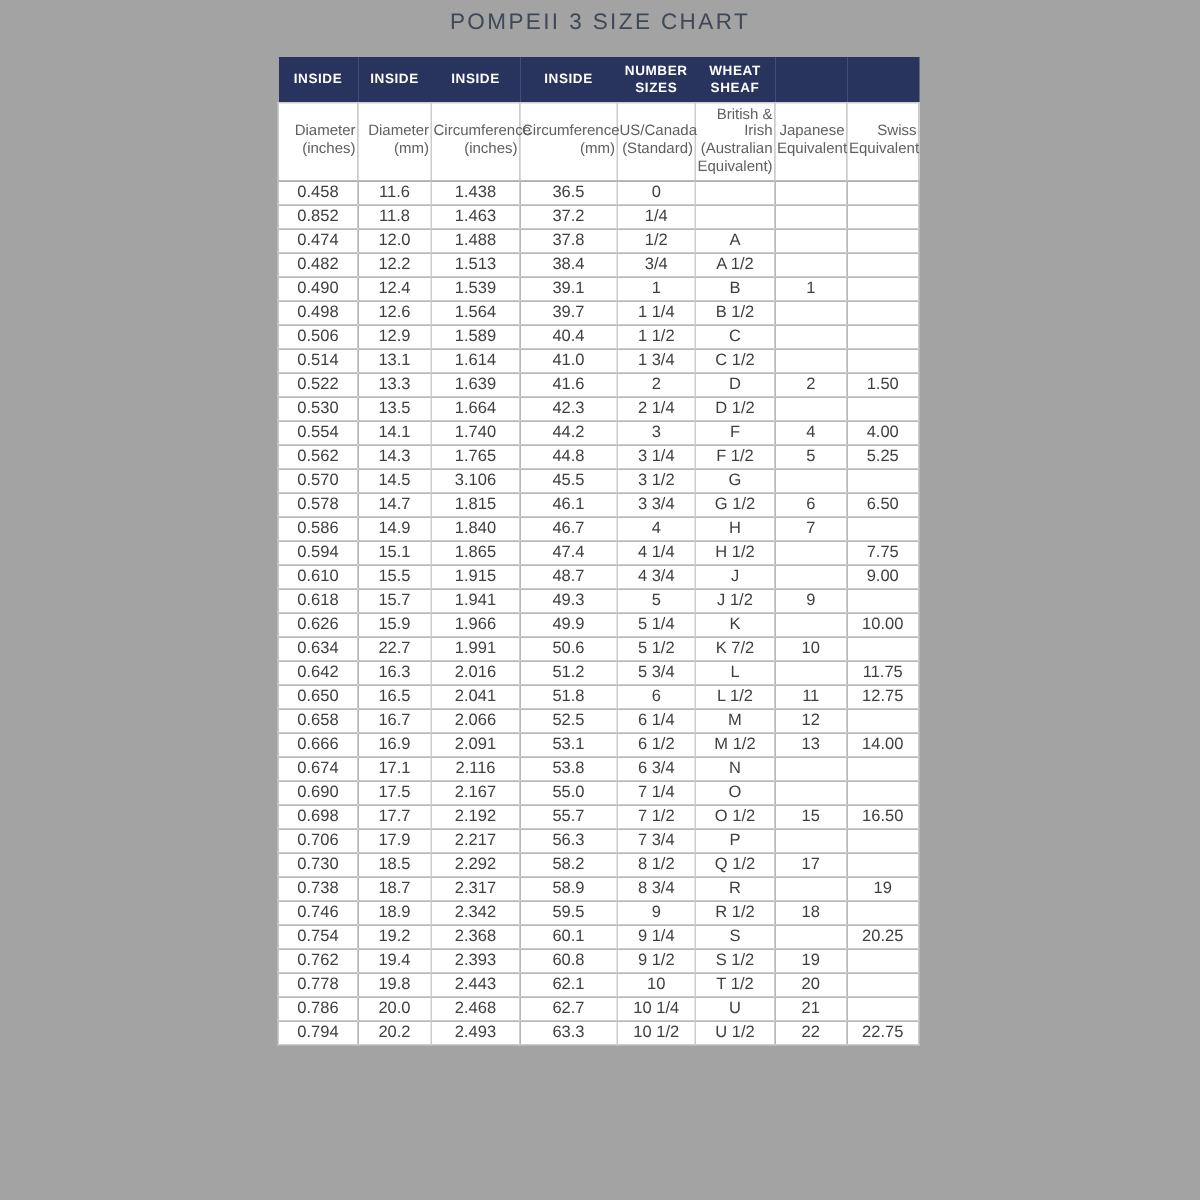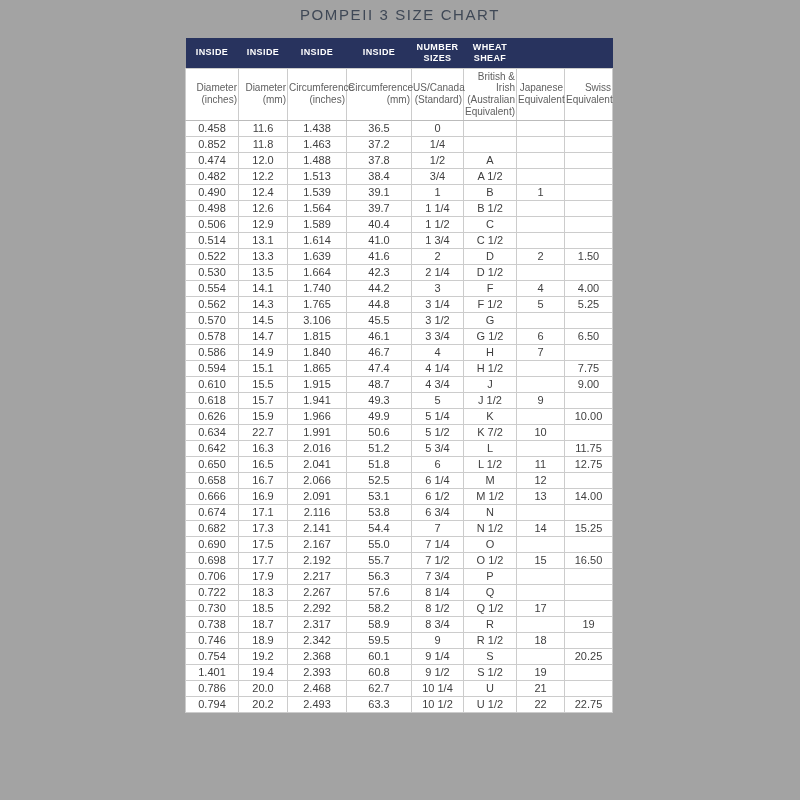--- a/index.html
+++ b/index.html
@@ -356,30 +356,20 @@
           <td>0.674</td>
           <td>17.1</td>
           <td>2.116</td>
           <td>53.8</td>
           <td>6 3/4</td>
           <td>N</td>
           <td></td>
           <td></td>
         </tr>
         <tr>
-          <td>0.682</td>
-          <td>17.3</td>
-          <td>2.141</td>
-          <td>54.4</td>
-          <td>7</td>
-          <td>N 1/2</td>
-          <td>14</td>
-          <td>15.25</td>
-        </tr>
-        <tr>
           <td>0.690</td>
           <td>17.5</td>
           <td>2.167</td>
           <td>55.0</td>
           <td>7 1/4</td>
           <td>O</td>
           <td></td>
           <td></td>
         </tr>
         <tr>
@@ -396,30 +386,20 @@
           <td>0.706</td>
           <td>17.9</td>
           <td>2.217</td>
           <td>56.3</td>
           <td>7 3/4</td>
           <td>P</td>
           <td></td>
           <td></td>
         </tr>
         <tr>
-          <td>0.722</td>
-          <td>18.3</td>
-          <td>2.267</td>
-          <td>57.6</td>
-          <td>8 1/4</td>
-          <td>Q</td>
-          <td></td>
-          <td></td>
-        </tr>
-        <tr>
           <td>0.730</td>
           <td>18.5</td>
           <td>2.292</td>
           <td>58.2</td>
           <td>8 1/2</td>
           <td>Q 1/2</td>
           <td>17</td>
           <td></td>
         </tr>
         <tr>
@@ -446,27 +426,37 @@
           <td>0.754</td>
           <td>19.2</td>
           <td>2.368</td>
           <td>60.1</td>
           <td>9 1/4</td>
           <td>S</td>
           <td></td>
           <td>20.25</td>
         </tr>
         <tr>
-          <td>1.401</td>
+          <td>0.762</td>
           <td>19.4</td>
           <td>2.393</td>
           <td>60.8</td>
           <td>9 1/2</td>
           <td>S 1/2</td>
           <td>19</td>
+          <td></td>
+        </tr>
+        <tr>
+          <td>0.778</td>
+          <td>19.8</td>
+          <td>2.443</td>
+          <td>62.1</td>
+          <td>10</td>
+          <td>T 1/2</td>
+          <td>20</td>
           <td></td>
         </tr>
         <tr>
           <td>0.786</td>
           <td>20.0</td>
           <td>2.468</td>
           <td>62.7</td>
           <td>10 1/4</td>
           <td>U</td>
           <td>21</td>

